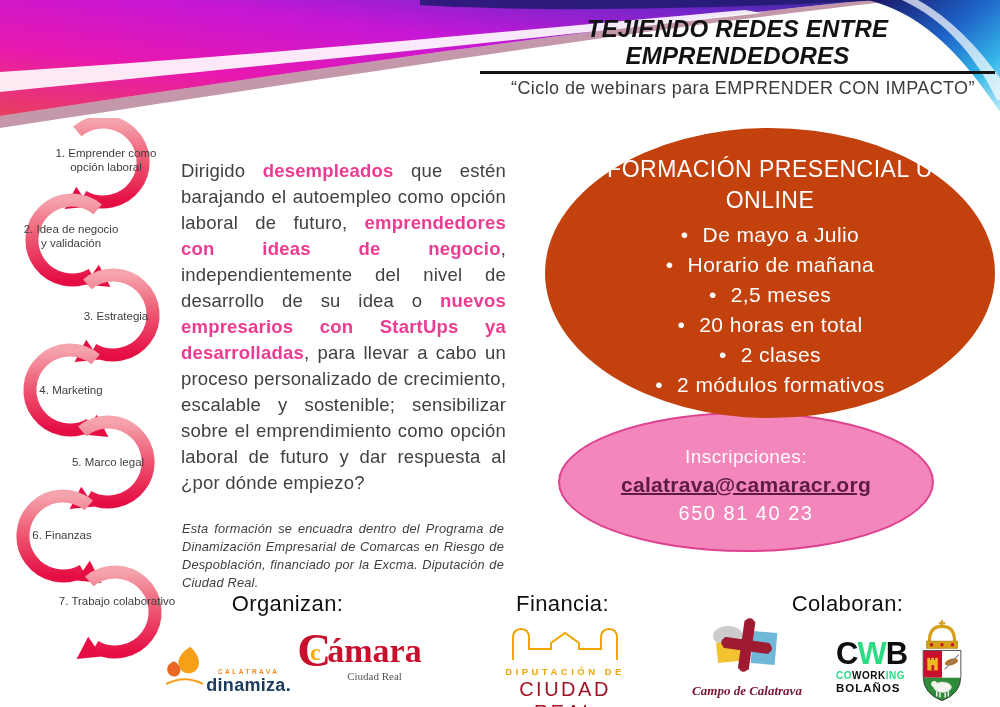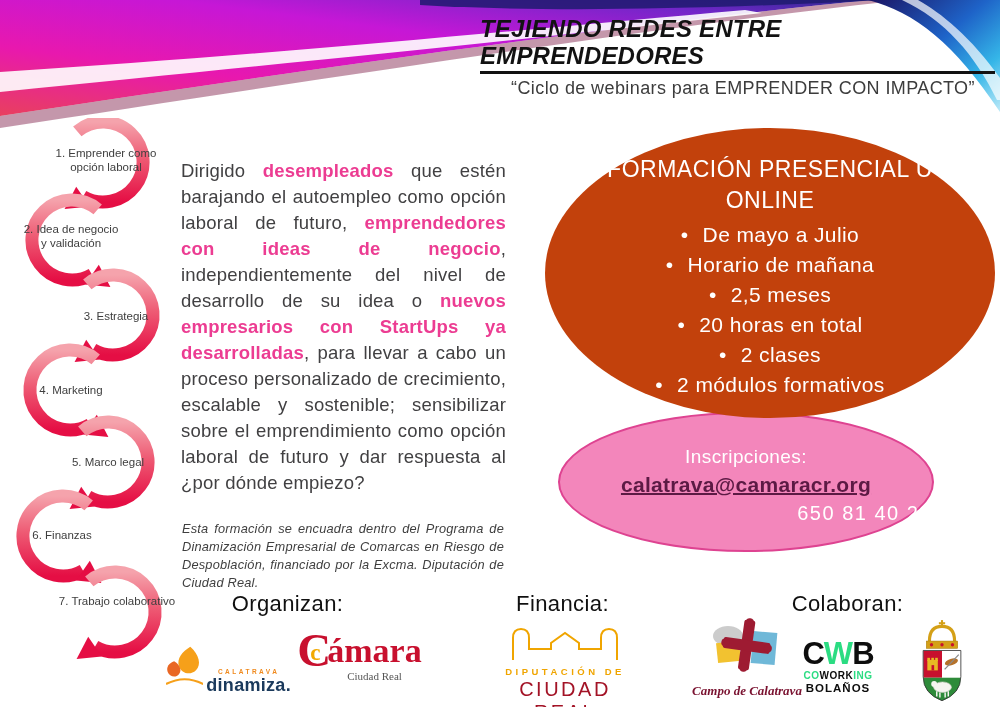--- a/index.html
+++ b/index.html
@@ -1,21 +1,21 @@
 <!DOCTYPE html>
 <html><head>
 <meta charset="utf-8">
 <style>
   html,body{margin:0;padding:0;background:#fff;}
   .page{position:relative;width:1000px;height:707px;background:#fff;overflow:hidden;
         font-family:"Liberation Sans",sans-serif;color:#414042;}
 
   
   .swoosh{position:absolute;left:0;top:0;width:1000px;height:140px;}
-  .title-block{position:absolute;left:480px;top:16px;width:515px;text-align:left;line-height:1.12;}
+  .title-block{position:absolute;left:480px;top:16px;width:515px;text-align:center;line-height:1.12;}
   .title-line{display:inline-block;font-size:24px;font-weight:bold;font-style:italic;
               color:#121212;border-bottom:3px solid #121212;padding-bottom:1px;letter-spacing:.2px;}
   .subtitle{position:absolute;left:488px;top:78px;width:510px;text-align:center;
             font-size:18px;color:#3c3c3c;letter-spacing:.4px;}
 
   
   .chain{position:absolute;left:8px;top:118px;width:175px;height:575px;}
   .step-label{position:absolute;font-size:11.5px;line-height:1.25;color:#3e3e3e;text-align:center;}
   .s1{left:52px;top:146px;width:108px;}
   .s2{left:20px;top:222px;width:102px;}
@@ -38,21 +38,21 @@
         text-align:center;box-sizing:border-box;padding-top:32px;}
   .offer-ellipse{position:absolute;left:545px;top:128px;width:450px;height:290px;
         background:#c2410c;border-radius:50%;z-index:2;text-align:center;color:#fff;
         box-sizing:border-box;padding-top:26px;}
   .offer-title{font-size:23px;line-height:1.35;letter-spacing:.5px;max-width:330px;margin:0 auto 4px auto;}
   .offer-list{list-style:none;margin:4px 0 0 0;padding:0;font-size:21px;line-height:30px;letter-spacing:.4px;}
   .offer-list li::before{content:"•";margin-right:14px;}
   .enroll-label{font-size:19px;color:#fff;letter-spacing:.4px;}
   .enroll-email{display:inline-block;margin-top:5px;font-size:21px;font-weight:bold;color:#5C1A44;
         text-decoration:underline;text-decoration-thickness:2px;letter-spacing:.3px;}
-  .enroll-phone{margin-top:5px;font-size:20px;color:#fff;letter-spacing:1.5px;text-align:right;}
+  .enroll-phone{margin-top:5px;font-size:20px;color:#fff;letter-spacing:1.5px;}
 
   
   .foot-head{position:absolute;top:591px;font-size:22px;color:#101010;letter-spacing:.4px;text-align:center;}
   .fh-org{left:180px;width:215px;}
   .fh-fin{left:465px;width:195px;}
   .fh-col{left:745px;width:205px;}
 
   .logo{position:absolute;}
   
   .dinamiza{left:166px;top:634px;width:125px;height:62px;display:flex;align-items:flex-end;}
@@ -68,21 +68,21 @@
   .cam-sub{font-family:"Liberation Serif",serif;font-size:11px;color:#555;margin-top:-4px;padding-left:30px;}
   
   .diputacion{left:487px;top:616px;width:156px;text-align:center;}
   .dip-l1{font-size:9.5px;letter-spacing:3.5px;color:#F0A500;font-weight:bold;margin-top:2px;}
   .dip-l2{font-size:20px;letter-spacing:2.5px;color:#A31326;margin-top:1px;}
   
   .campo{left:688px;top:616px;width:118px;text-align:center;}
   .campo-name{font-family:"Liberation Serif",serif;font-style:italic;font-weight:bold;
               font-size:13px;color:#7A1230;margin-top:1px;}
   
-  .cwb{left:788px;top:638px;width:100px;text-align:center;line-height:1;}
+  .cwb{left:836px;top:638px;width:100px;text-align:left;line-height:1;}
   .cwb-acro{font-size:31px;font-weight:bold;letter-spacing:-1px;color:#0d0d0d;}
   .cwb-line2{font-size:10px;font-weight:bold;letter-spacing:.5px;color:#0d0d0d;margin-top:2px;}
   .cwb-line3{font-size:11.5px;font-weight:bold;letter-spacing:1px;color:#0d0d0d;margin-top:2px;}
   .green{color:#2BDC82;}
   
   .shield{left:910px;top:618px;width:64px;height:88px;}
 </style>
 </head>
 <body>
 

